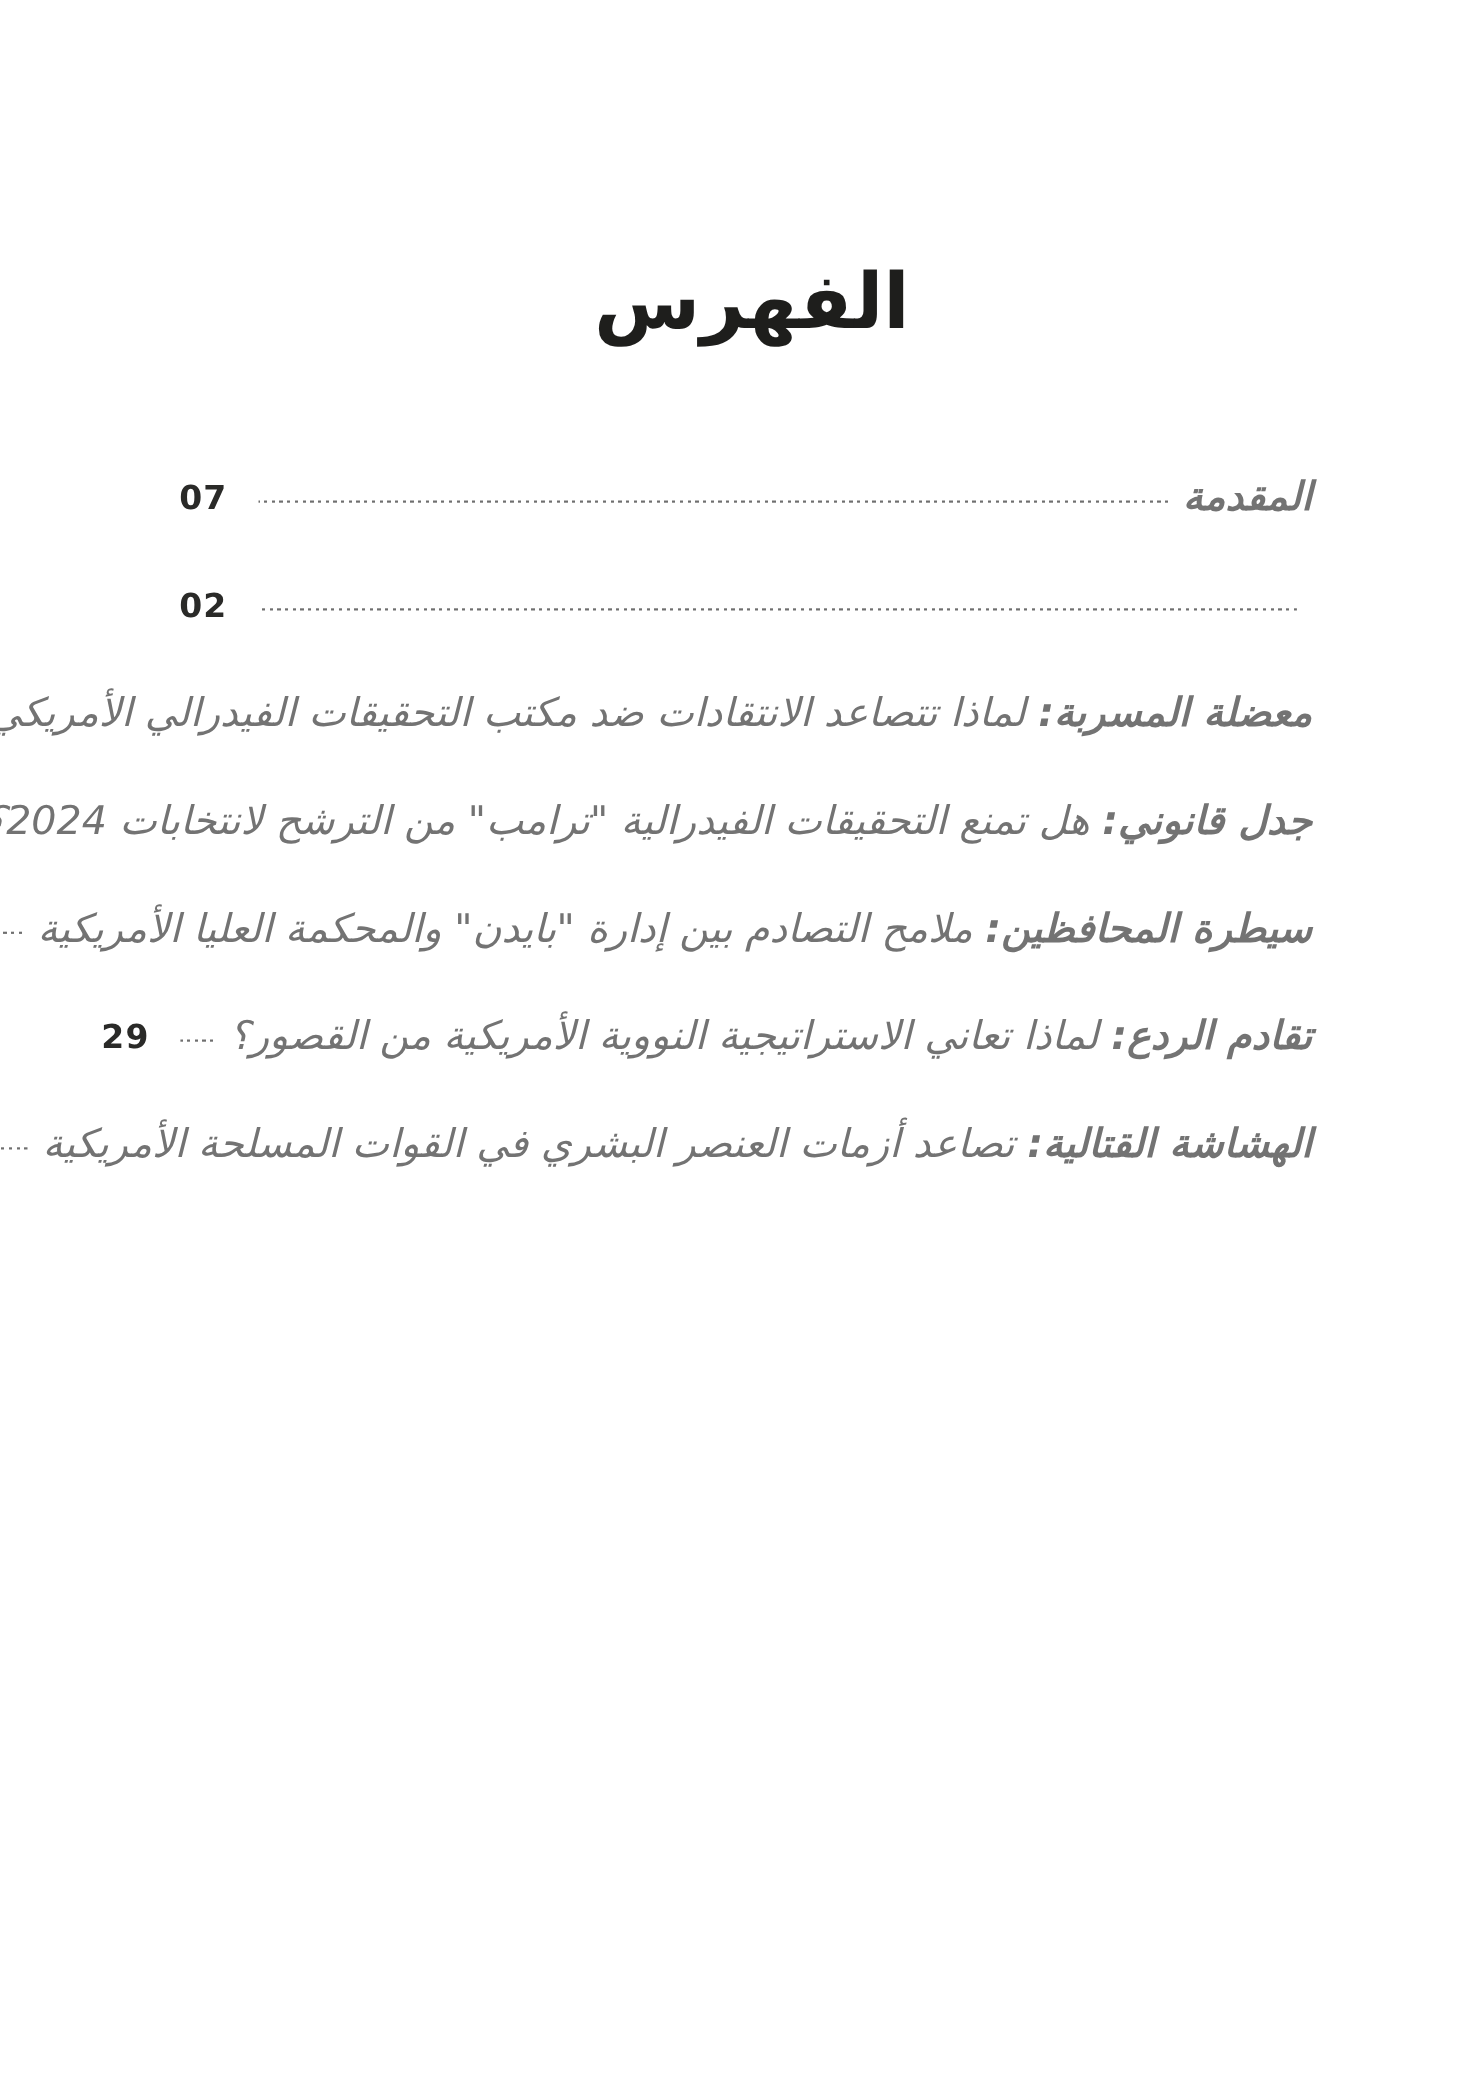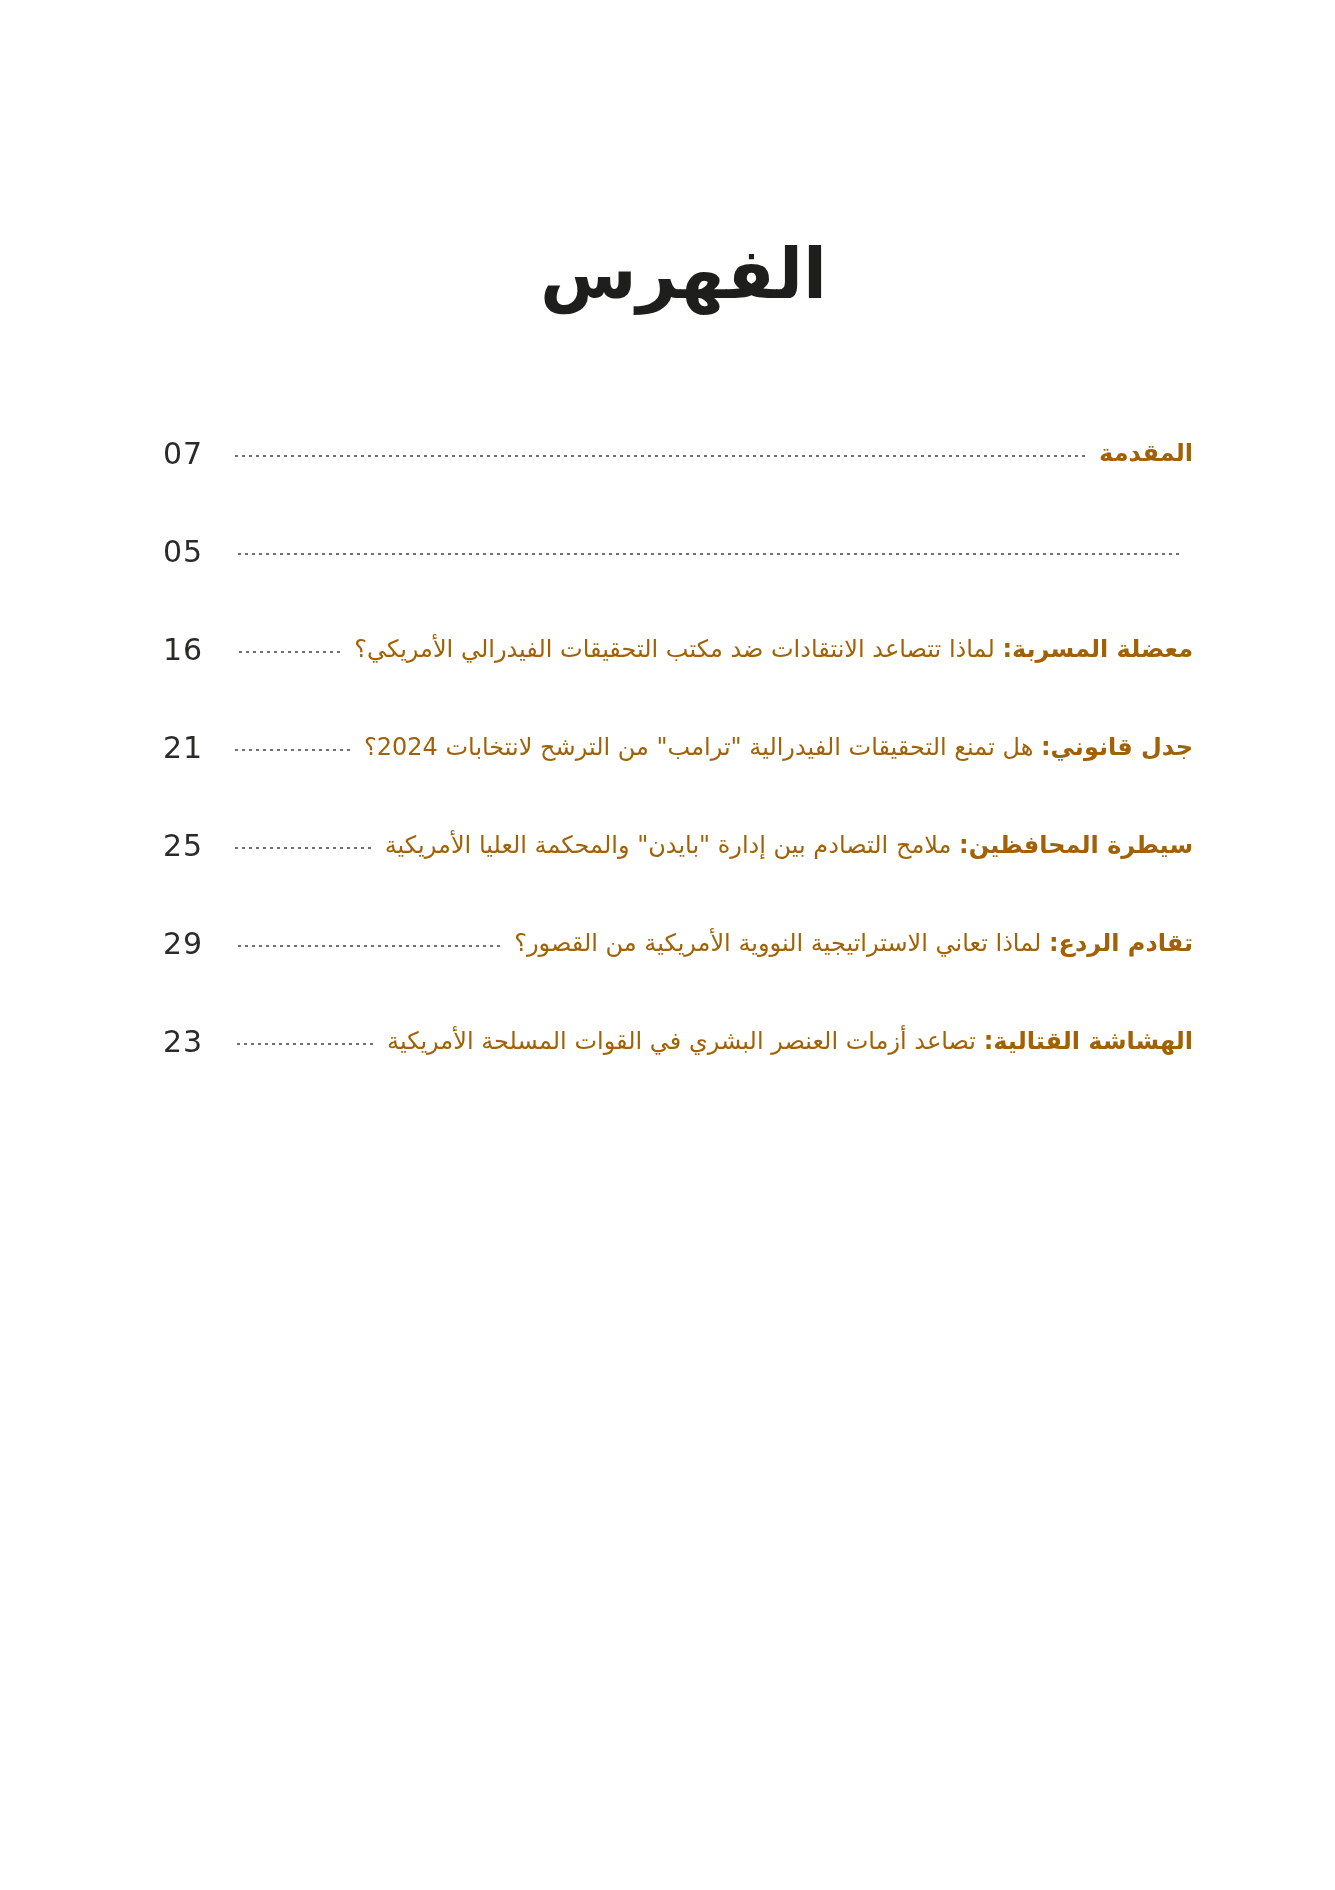--- a/index.html
+++ b/index.html
@@ -34,24 +34,25 @@
     right: 142px;
     direction: rtl;
   }
   .toc-entry {
     height: 98px;
     display: flex;
     flex-direction: row; 
     align-items: center;
   }
   .entry-title {
-    font-size: 24px;
+    font-size: 36px;
     line-height: 1.35;
     white-space: nowrap;
-    color: #a16207;
+    color: #737373;
+    font-style: italic;
   }
   .entry-title .t-bold {
     font-weight: 700;
   }
   .entry-title .t-rest {
     font-weight: 400;
   }
   .dot-leader {
     flex: 1 1 auto;
     height: 2px;
@@ -59,40 +60,40 @@
     margin: 0 14px 0 26px; 
     background-image: repeating-linear-gradient(to left, #6f6f6f 0px, #6f6f6f 3px, transparent 3px, transparent 7px);
     transform: translateY(3px);
   }
   .page-number {
     direction: ltr;
     text-align: left;
     width: 46px;
     flex: 0 0 auto;
     font-size: 30px;
-    font-weight: 400;
+    font-weight: 700;
     letter-spacing: 1px;
     color: #2a2a28;
   }
 </style>
 </head>
 <body>
 
 <h1 class="page-title">الفهرس</h1>
 
 <main class="toc-list">
   <div class="toc-entry">
     <span class="entry-title"><span class="t-bold">المقدمة</span><span class="t-rest"></span></span>
     <span class="dot-leader"></span>
     <span class="page-number">07</span>
   </div>
 
   <div class="toc-entry">
     <span class="dot-leader"></span>
-    <span class="page-number">05</span>
+    <span class="page-number">02</span>
   </div>
 
   <div class="toc-entry">
     <span class="entry-title"><span class="t-bold">معضلة المسربة:</span><span class="t-rest"> لماذا تتصاعد الانتقادات ضد مكتب التحقيقات الفيدرالي الأمريكي؟</span></span>
     <span class="dot-leader"></span>
     <span class="page-number">16</span>
   </div>
 
   <div class="toc-entry">
     <span class="entry-title"><span class="t-bold">جدل قانوني:</span><span class="t-rest"> هل تمنع التحقيقات الفيدرالية "ترامب" من الترشح لانتخابات 2024؟</span></span>

